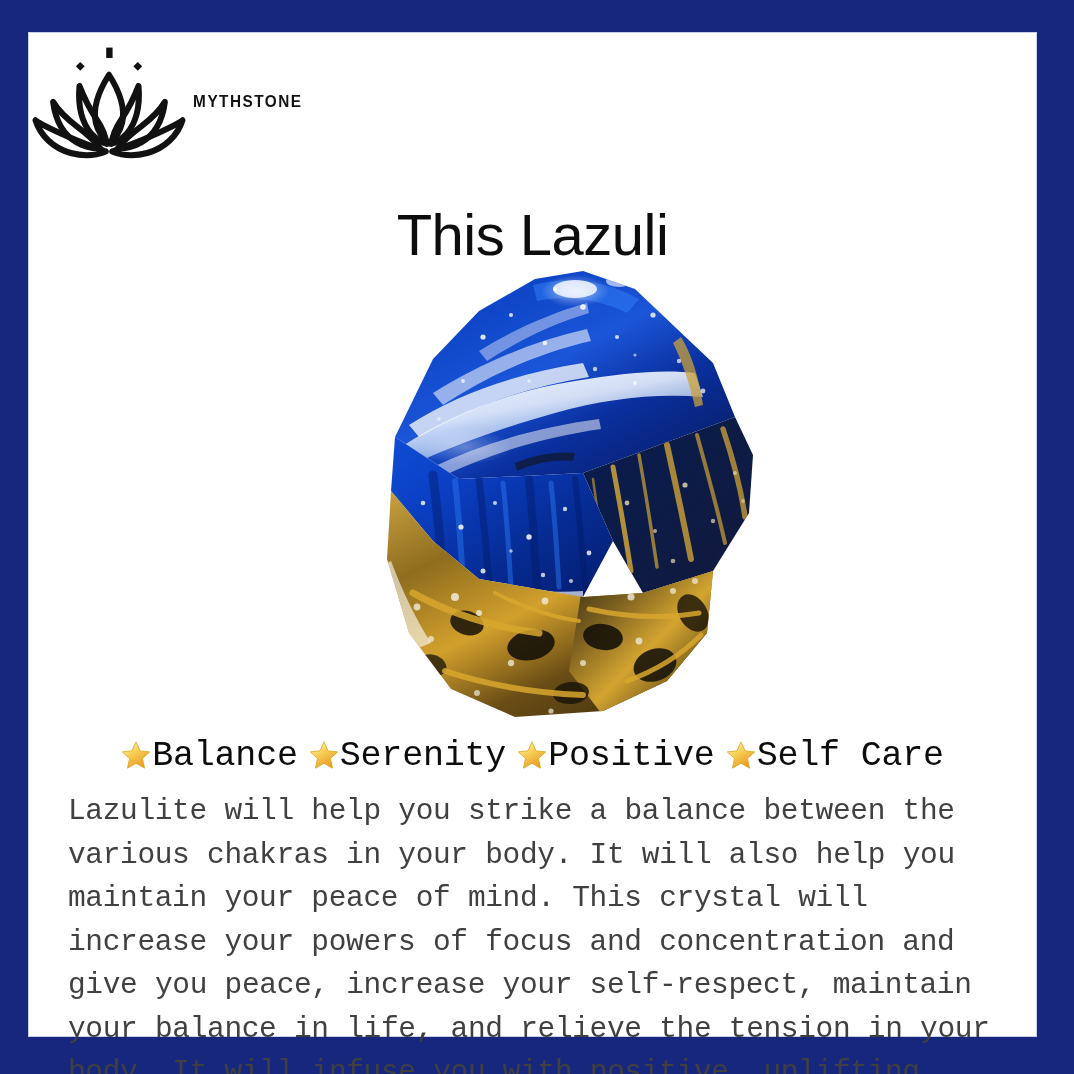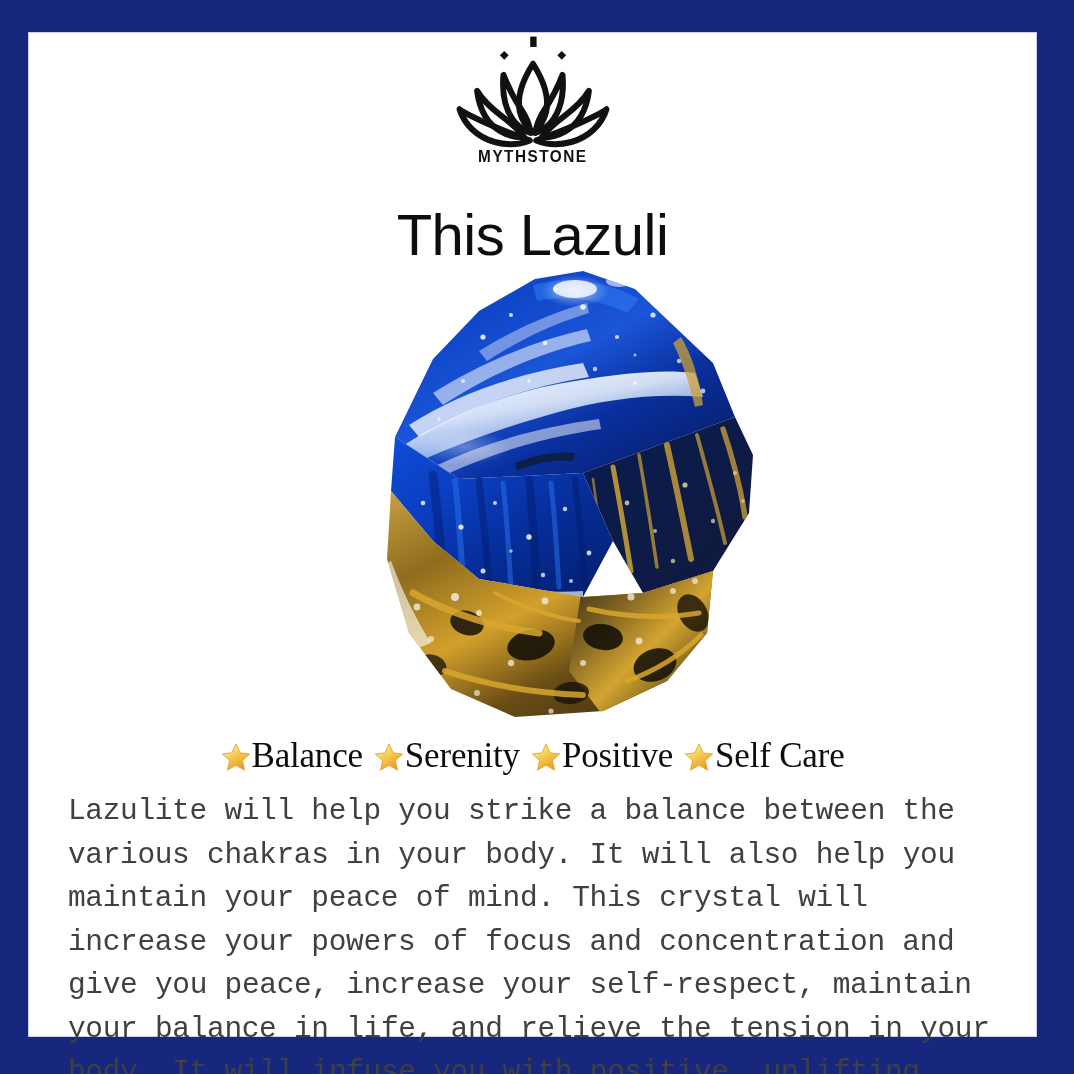--- a/index.html
+++ b/index.html
@@ -33,21 +33,21 @@
   }
 
   
   #brand {
     position: absolute;
     left: 0;
     top: 0;
     width: 1007px;
     height: 138px;
     display: flex;
-    flex-direction: column;
+    flex-direction: row;
     align-items: center;
     justify-content: flex-start;
   }
   #logo-mark {
     width: 160px;
     height: 115px;
     display: block;
     margin-top: 2px;
   }
   #wordmark {
@@ -93,21 +93,21 @@
     display: block;
   }
 
   
   #keywords {
     position: absolute;
     top: 702px;
     left: 0;
     width: 1007px;
     text-align: center;
-    font-family: Liberation Serif, serif;
+    font-family: Liberation Mono, monospace;
     font-size: 35px;
     color: #0d0d0d;
     line-height: 1.2;
     white-space: nowrap;
   }
   .kw-item { display: inline-block; }
   .kw-star {
     display: inline-block;
     width: 30px;
     height: 30px;

